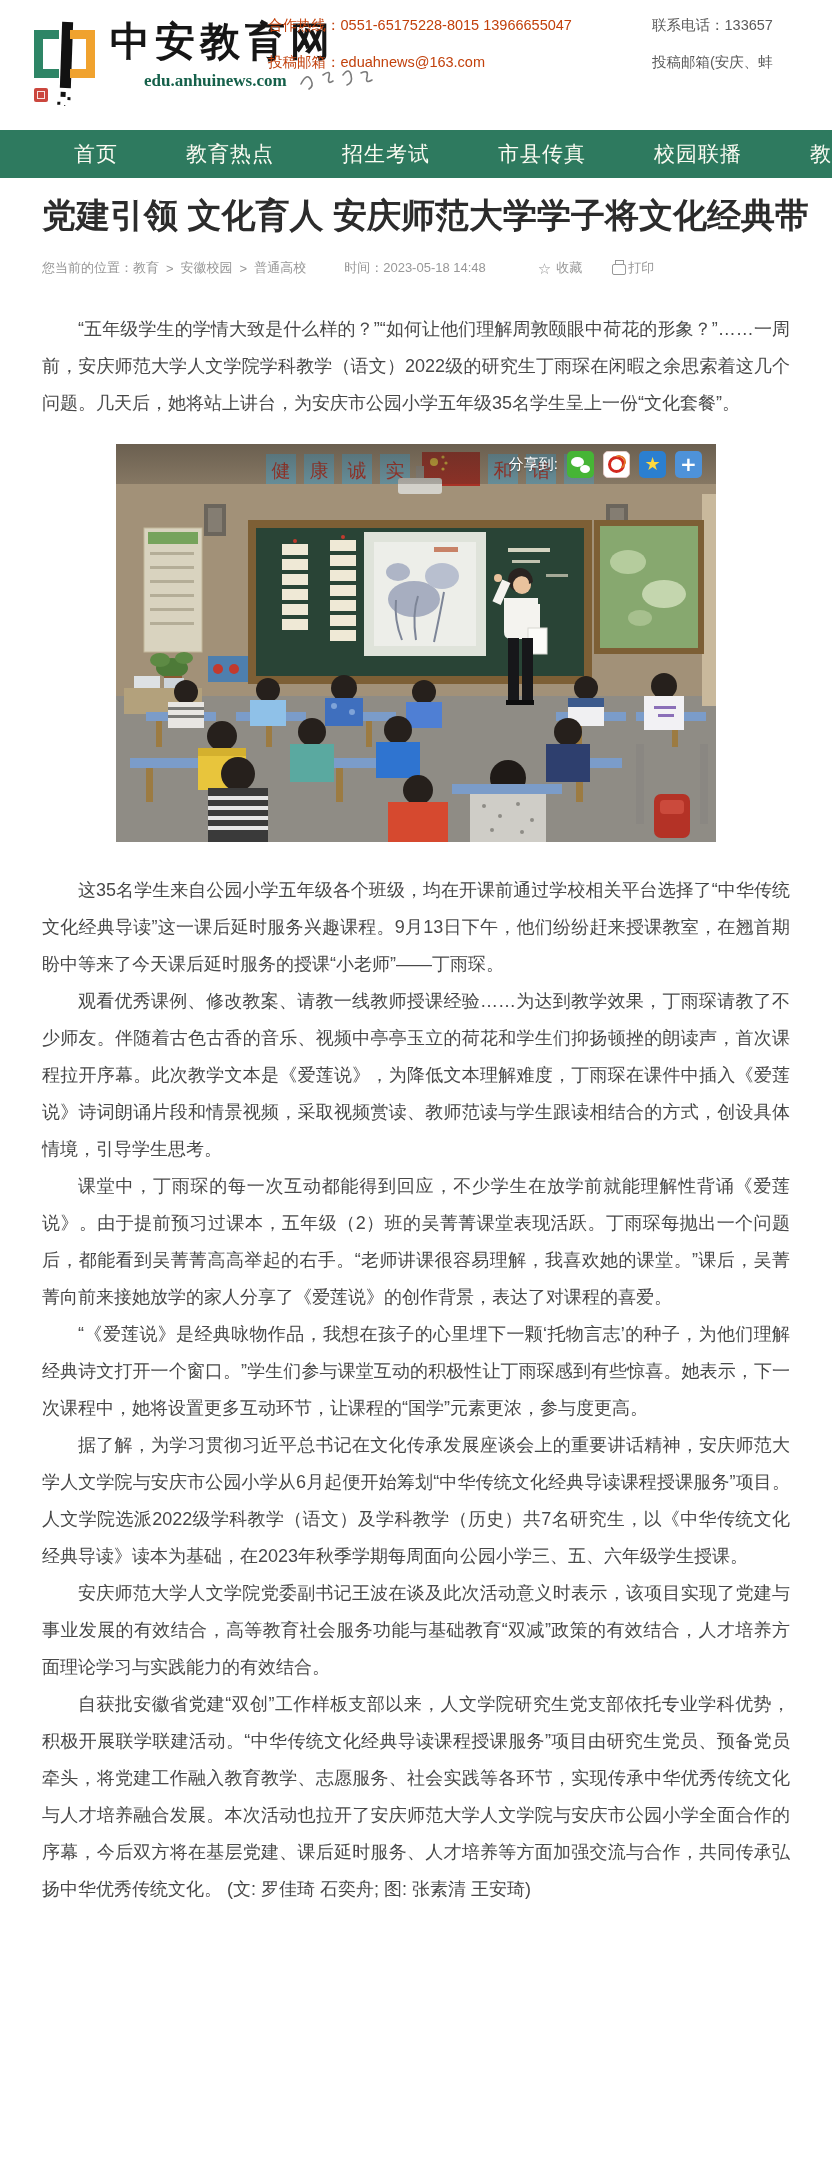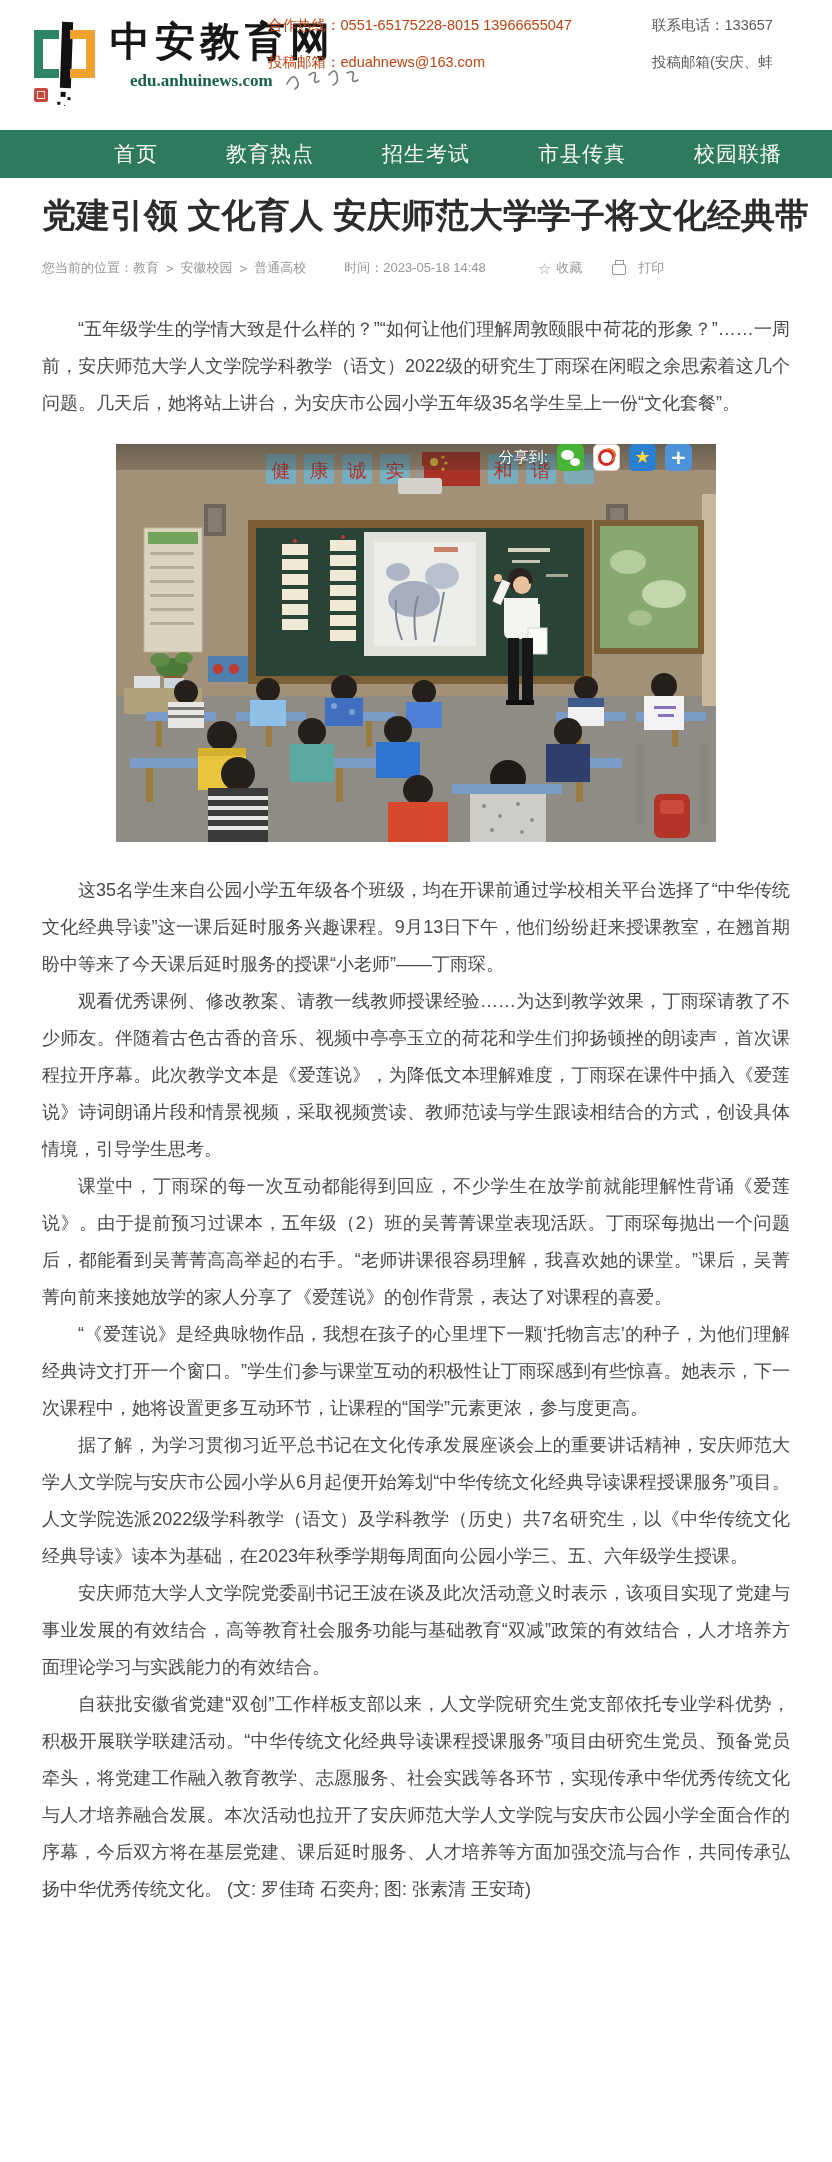--- a/index.html
+++ b/index.html
@@ -11,54 +11,54 @@
   .site-header{height:130px;position:relative;background:#fff}
   .logo{position:absolute;left:34px;top:8px;display:flex;align-items:flex-end;gap:12px;cursor:pointer}
   .logo-mark{position:relative;width:64px;height:72px;margin-top:14px}
   .lb{position:absolute;left:0;top:8px;width:25px;height:48px;border:9px solid #2e8566;border-right:none}
   .rb{position:absolute;left:36px;top:8px;width:25px;height:48px;border:9px solid #f0a22e;border-left:none}
   .brush{position:absolute;left:27px;top:0;width:11px;height:66px;background:#121212;transform:rotate(2deg)}
   .brush::after{content:"";position:absolute;left:1px;bottom:-9px;width:5px;height:5px;background:#121212;
     box-shadow:6px 4px 0 -1px #121212,-4px 9px 0 -1px #121212,2px 11px 0 -2px #121212}
   .logo-text{padding-top:10px}
   .site-name{font-family:"Liberation Serif","DejaVu Serif",serif;font-weight:bold;font-size:40px;color:#161616;letter-spacing:5px;line-height:1.1}
-  .site-domain-row{display:flex;align-items:center;gap:10px;margin-left:20px;margin-top:4px}
+  .site-domain-row{display:flex;align-items:center;gap:10px;margin-left:34px;margin-top:4px}
   .site-domain{font-family:"Liberation Serif","DejaVu Serif",serif;font-weight:bold;font-size:17px;color:#15604a}
   .slogan-svg{display:block}
   .seal{position:absolute;left:0;top:66px;width:14px;height:14px;background:#c6342a;border-radius:2px;opacity:.9}
   .seal::after{content:"";position:absolute;left:3px;top:3px;right:3px;bottom:3px;border:1px solid rgba(255,255,255,.85)}
   .contact-left{position:absolute;left:268px;top:16px;color:#c2410c;font-size:14.5px}
   .contact-right{position:absolute;left:652px;top:16px;width:300px;color:#5a5a5a;font-size:14.5px}
   .c-row{margin-bottom:18px;white-space:nowrap}
 
   
-  .nav{height:48px;background:#2e7a5f;display:flex;align-items:center;gap:68px;padding-left:114px;white-space:nowrap;overflow:hidden}
+  .nav{height:48px;background:#2e7a5f;display:flex;align-items:center;gap:68px;padding-left:74px;white-space:nowrap;overflow:hidden}
   .nav a{color:#fbfbf2;font-size:21px;text-decoration:none;letter-spacing:1px;cursor:pointer}
 
   
   .main{padding-left:42px}
   .article-title{margin-top:15px;font-size:34px;font-weight:bold;color:#2c2c2c;white-space:nowrap;overflow:hidden;width:790px;letter-spacing:0}
   .crumbs{margin-top:20px;width:790px;font-size:13px;color:#979797;display:flex;align-items:center}
   .crumbs a{color:#979797;text-decoration:none;cursor:pointer}
   .sep{margin:0 7px}
   .crumb-time{margin-left:38px}
   .fav{margin-left:52px;display:inline-flex;align-items:center;gap:5px;cursor:pointer}
   .star-glyph{font-size:15px;line-height:1}
-  .print{margin-left:30px;display:inline-flex;align-items:center;gap:12px;cursor:pointer}
+  .print{margin-left:30px;display:inline-flex;align-items:center;gap:2px;cursor:pointer}
   .print-icon{width:14px;height:11px;position:relative;border:1px solid #979797;border-radius:2px;margin-top:3px}
   .print-icon::before{content:"";position:absolute;left:2px;top:-5px;width:7px;height:3px;border:1px solid #979797;background:#fff}
 
   .article-body{width:748px;margin-top:34px;padding-bottom:60px}
   .article-body p{font-size:18px;line-height:37px;color:#484848;text-align:justify;text-indent:2em}
 
   
   .photo{width:600px;height:398px;margin:22px auto 30px;position:relative;background:#a29178}
-  .share-bar{position:absolute;top:0;left:0;right:0;height:26px;
+  .share-bar{position:absolute;top:0;left:0;right:0;height:40px;
     background:linear-gradient(rgba(52,46,40,.5),rgba(52,46,40,.26));
-    display:flex;align-items:center;justify-content:flex-end;gap:9px;padding-right:24px;z-index:2}
+    display:flex;align-items:center;justify-content:flex-end;gap:9px;padding-right:14px;z-index:2}
   .share-label{color:#fff;font-size:15px;text-shadow:0 1px 2px rgba(0,0,0,.4)}
   .si{width:27px;height:27px;border-radius:5px;position:relative;display:flex;align-items:center;justify-content:center;
       font:bold 17px/1 "DejaVu Sans",sans-serif;color:#fff;cursor:pointer;flex:none}
   .si-wechat{background:#46b535}
   .si-wechat::before{content:"";position:absolute;left:4px;top:6px;width:13px;height:10px;background:#fff;border-radius:50%}
   .si-wechat::after{content:"";position:absolute;right:4px;bottom:5px;width:10px;height:8px;background:#fff;border-radius:50%}
   .si-weibo{background:#fff;border:1px solid #e3c9c4}
   .si-weibo::before{content:"";position:absolute;left:4px;bottom:4px;width:11px;height:11px;border:3px solid #d3281e;border-radius:50%}
   .si-weibo::after{content:"";position:absolute;right:3px;top:3px;width:10px;height:10px;border:2px solid #e2762a;
       border-left-color:transparent;border-bottom-color:transparent;border-radius:50%;transform:rotate(20deg)}

